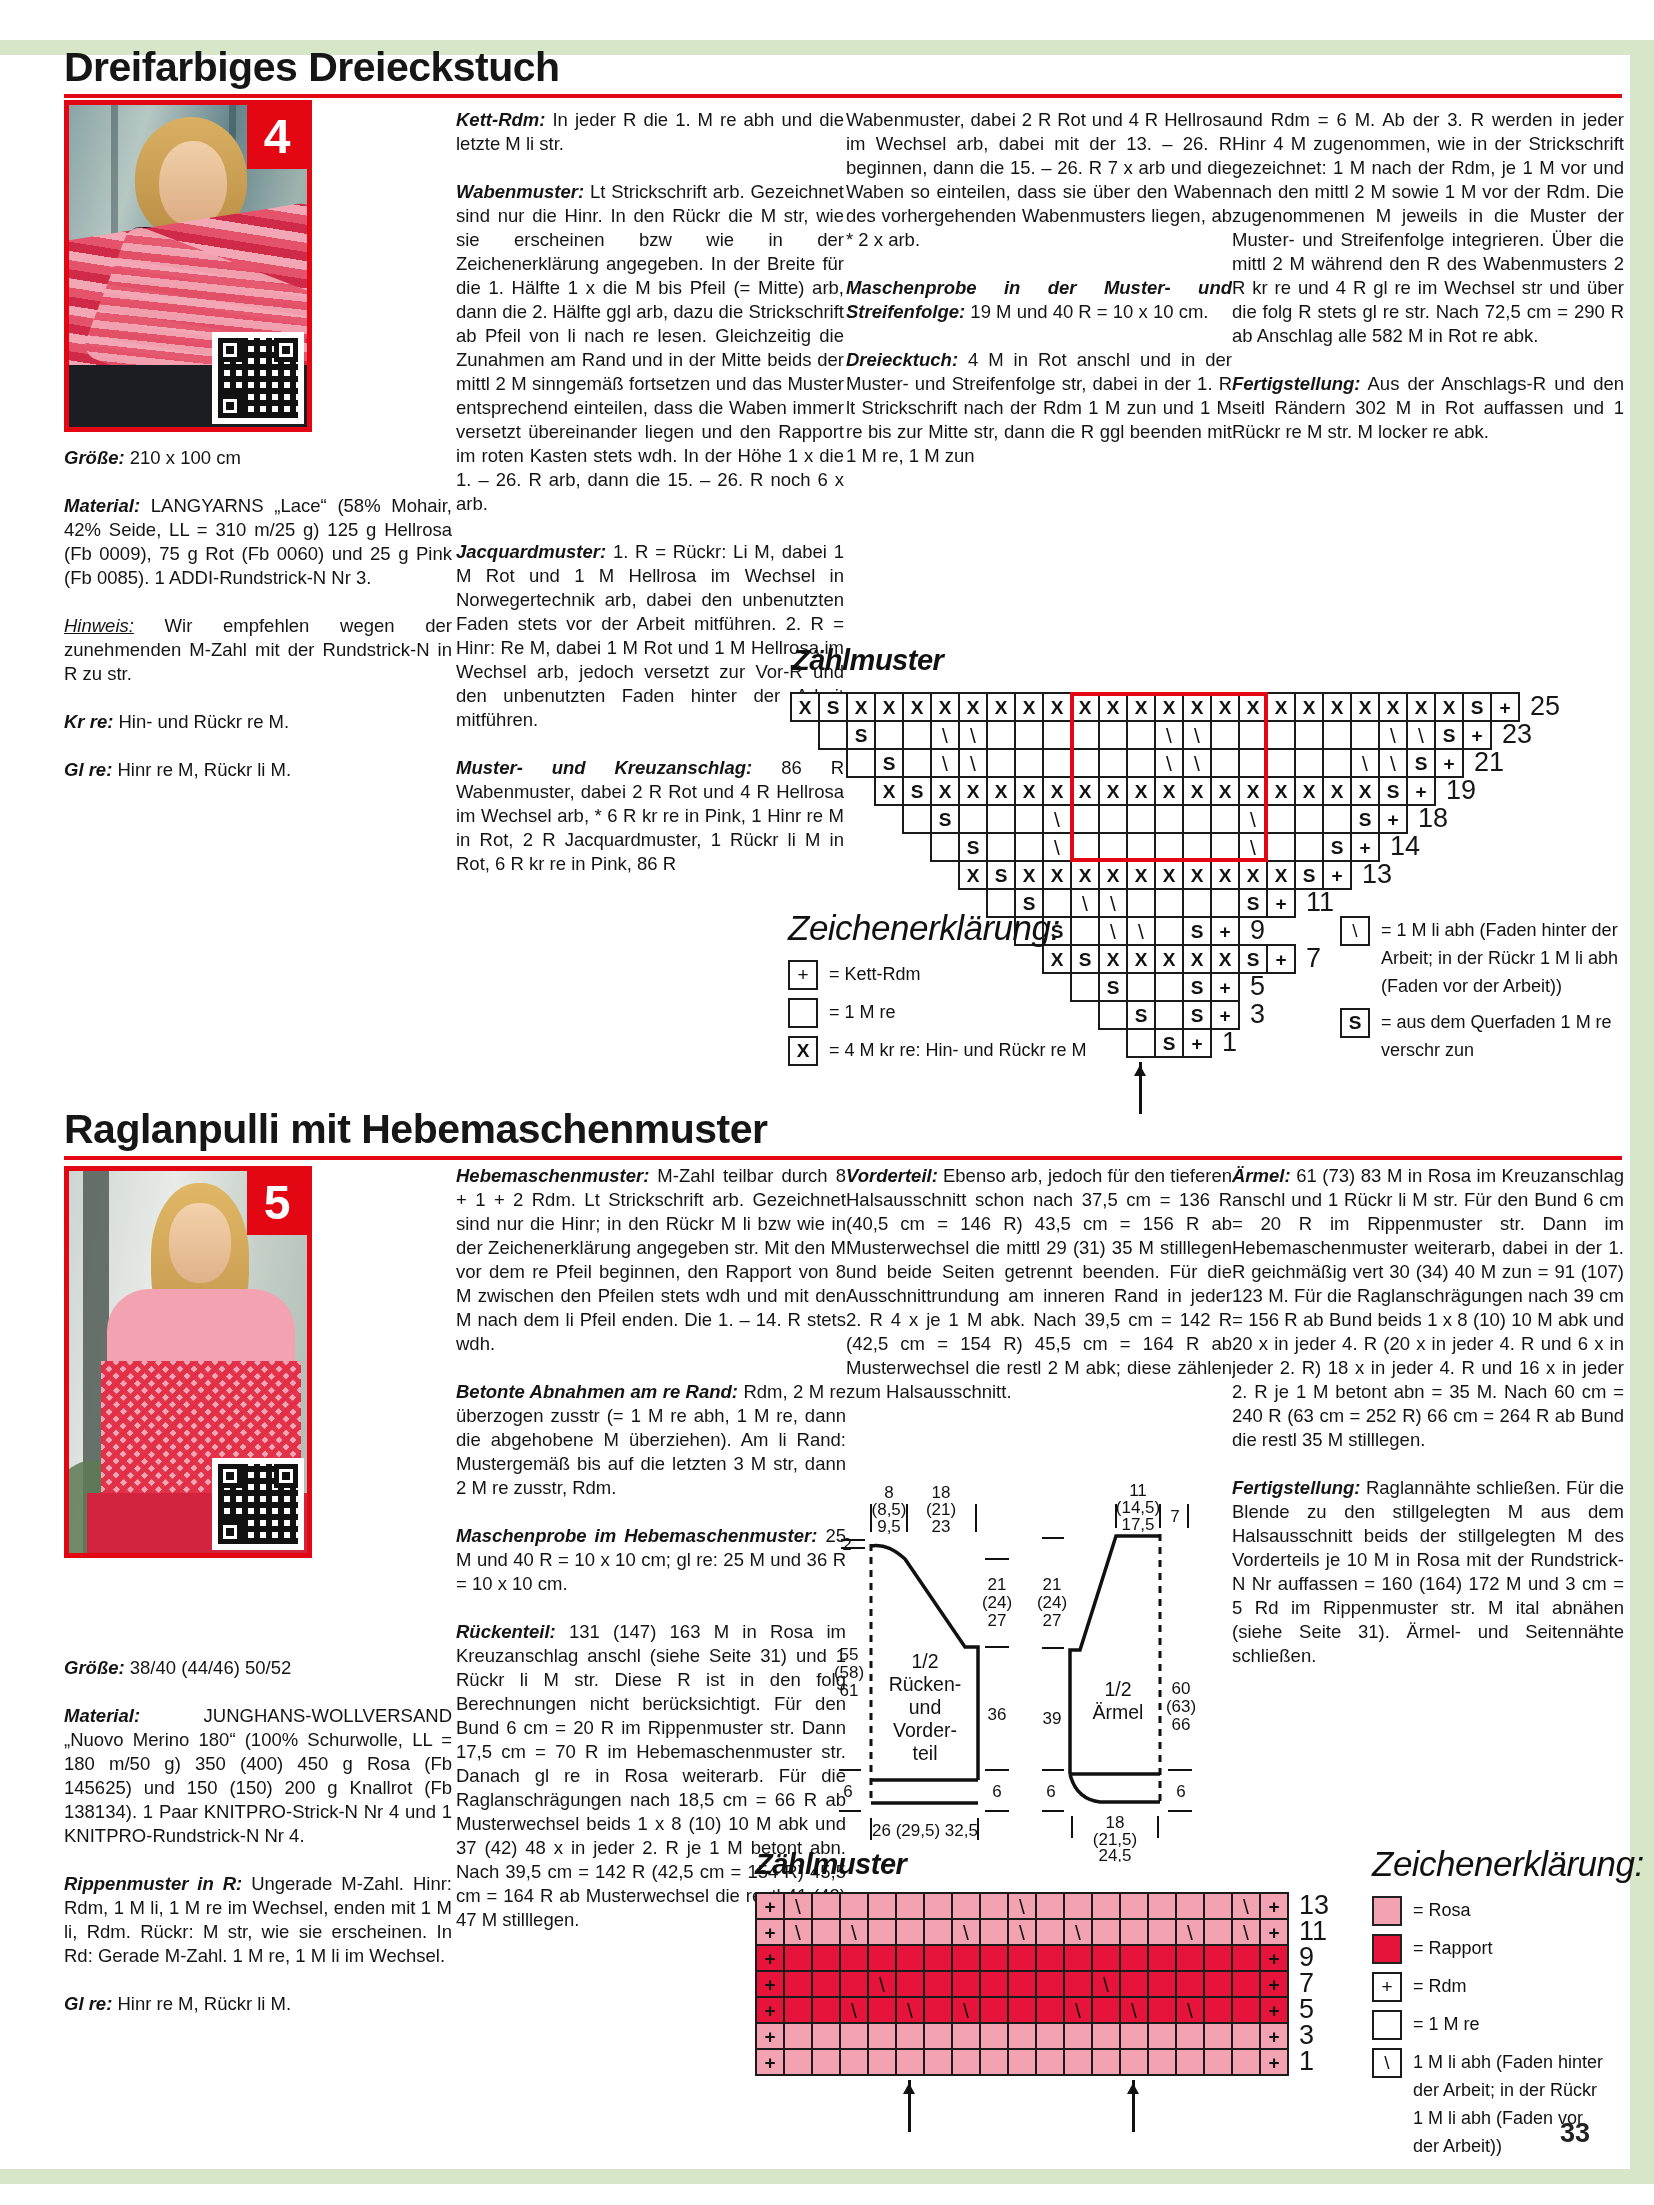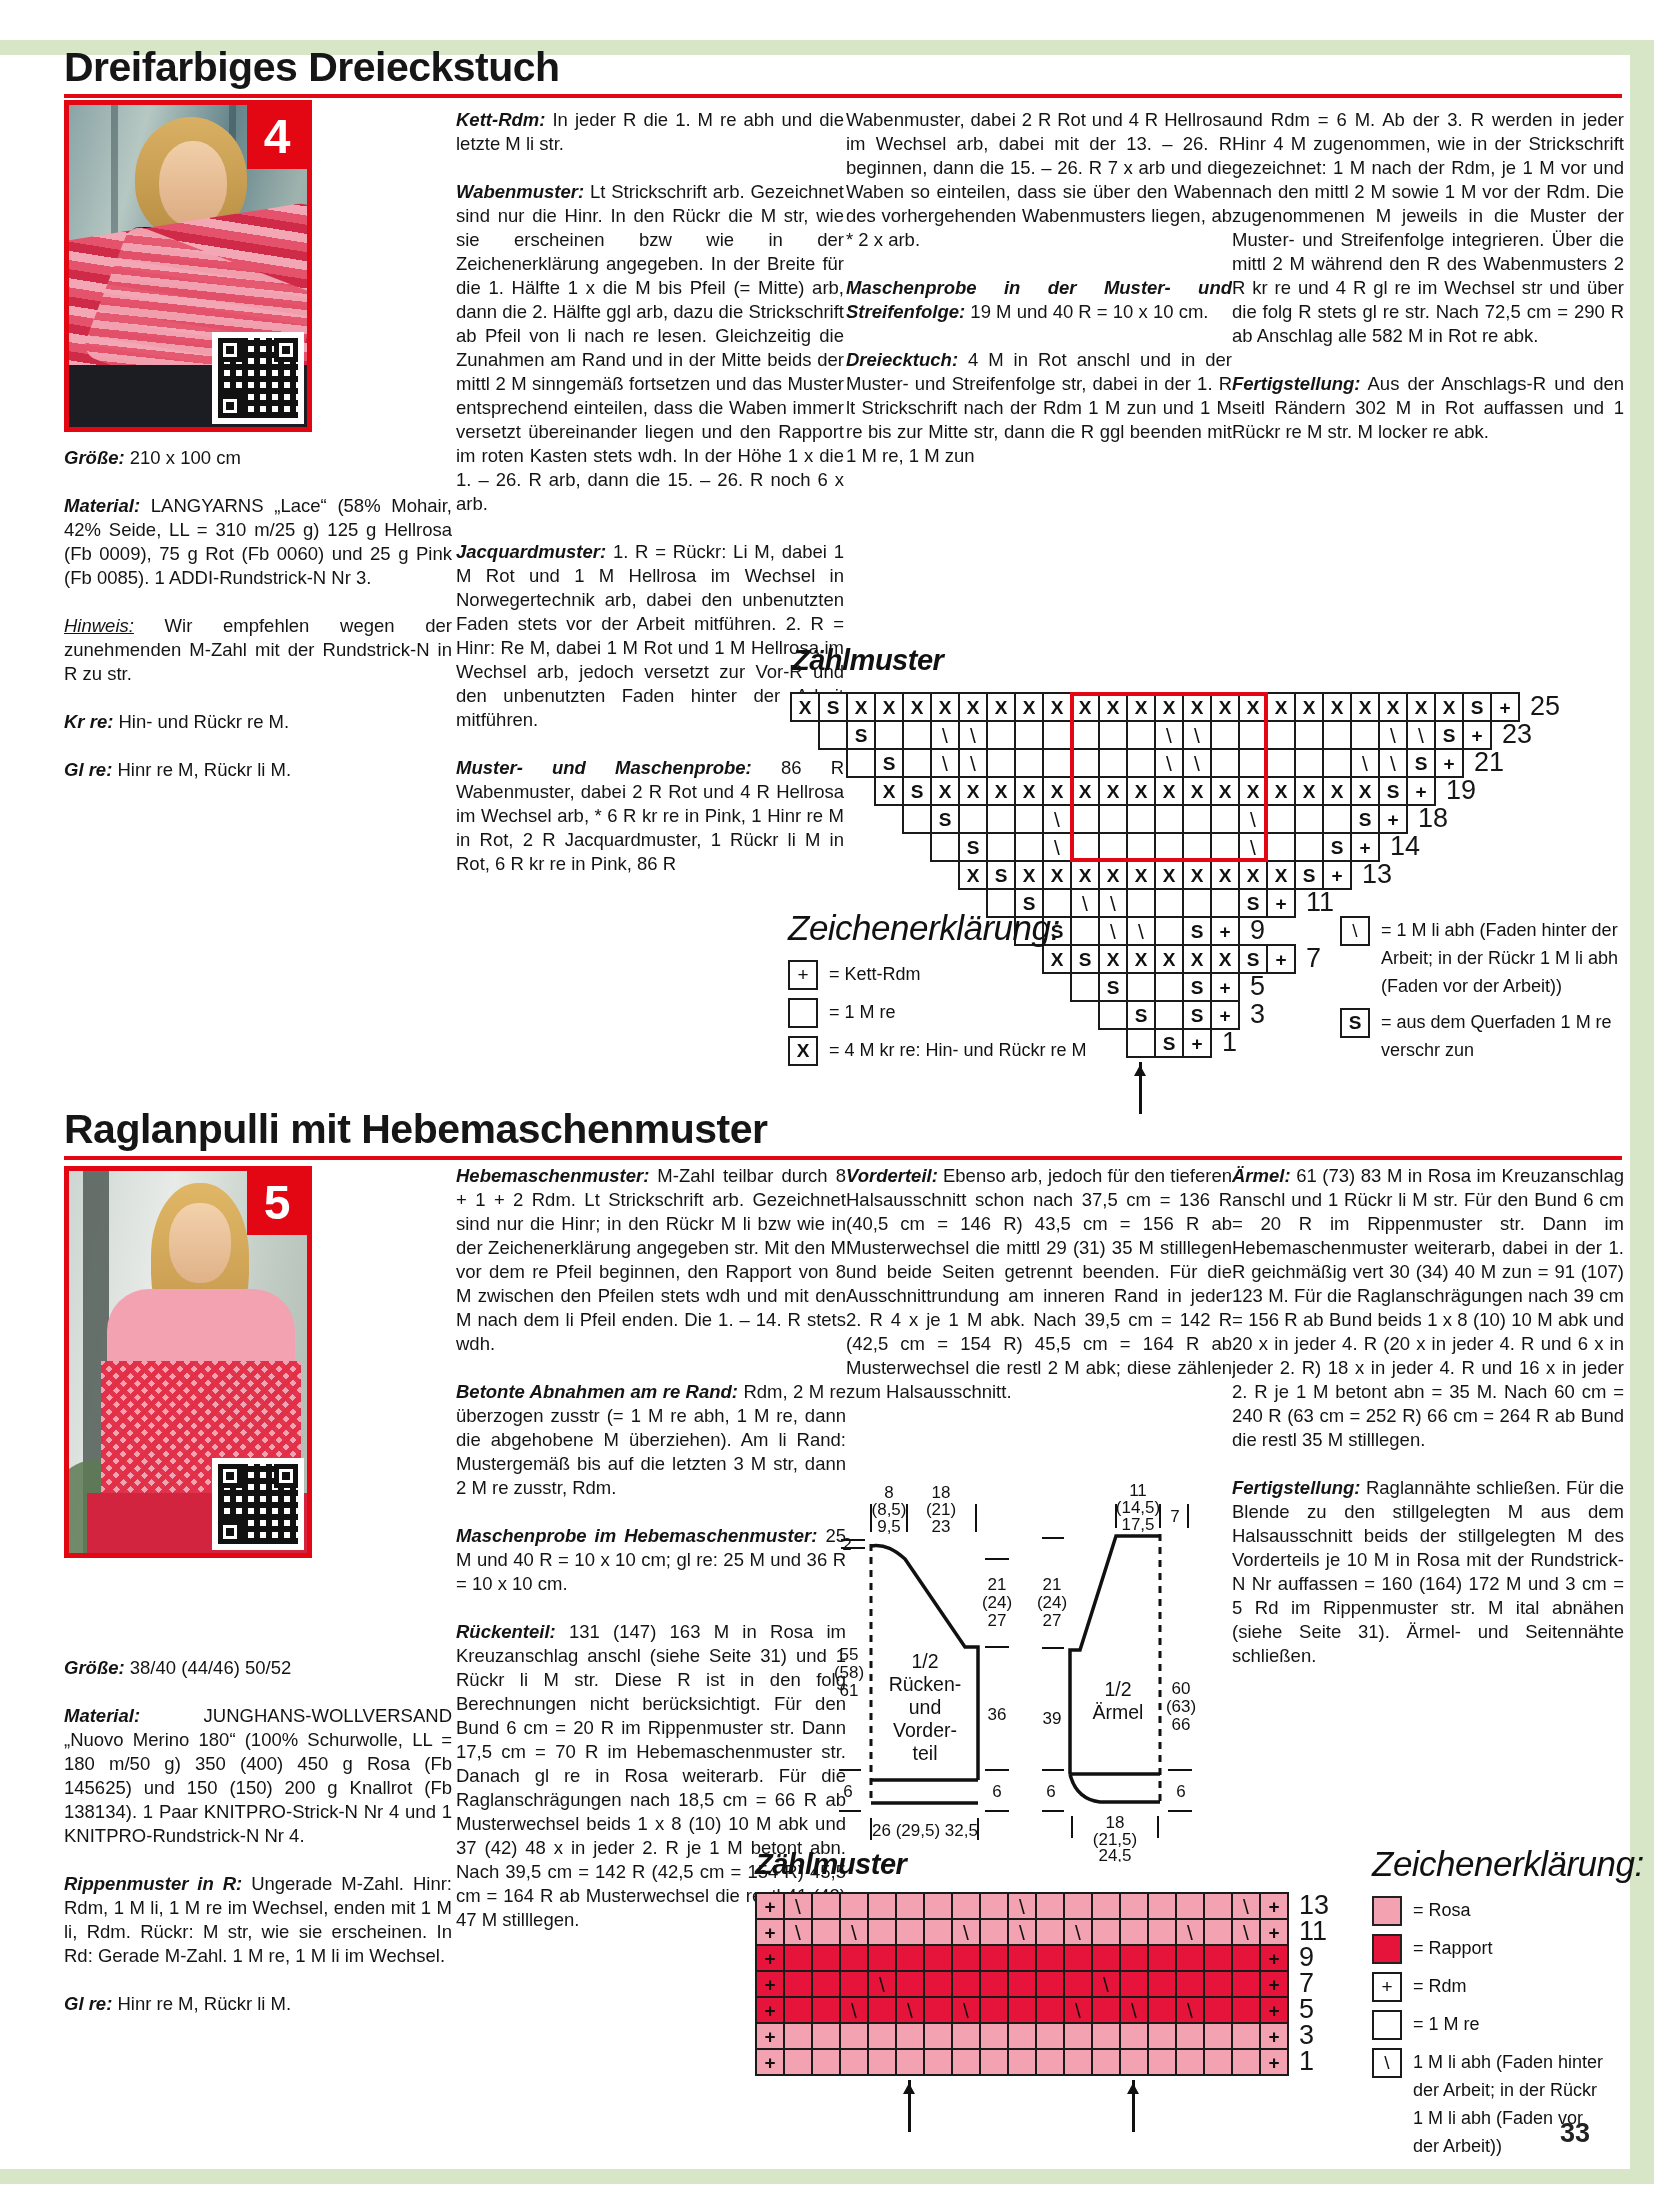--- a/index.html
+++ b/index.html
@@ -84,21 +84,21 @@
     <p class="para"><span class="lead">Größe:</span> 210 x 100 cm</p>
     <p class="para"><span class="lead">Material:</span> LANGYARNS „Lace“ (58% Mohair, 42% Seide, LL = 310 m/25 g) 125 g Hellrosa (Fb 0009), 75 g Rot (Fb 0060) und 25 g Pink (Fb 0085). 1 ADDI-Rundstrick-N Nr 3.</p>
     <p class="para"><span class="lead ul">Hinweis:</span> Wir empfehlen wegen der zunehmenden M-Zahl mit der Rundstrick-N in R zu str.</p>
     <p class="para"><span class="lead">Kr re:</span> Hin- und Rückr re M.</p>
     <p class="para"><span class="lead">Gl re:</span> Hinr re M, Rückr li M.</p>
   </div>
 <div class="col" style="left:456px;top:108px;width:388px;height:960px;">
     <p class="para"><span class="lead">Kett-Rdm:</span> In jeder R die 1. M re abh und die letzte M li str.</p>
     <p class="para"><span class="lead">Wabenmuster:</span> Lt Strickschrift arb. Gezeichnet sind nur die Hinr. In den Rückr die M str, wie sie erscheinen bzw wie in der Zeichenerklärung angegeben. In der Breite für die 1. Hälfte 1 x die M bis Pfeil (= Mitte) arb, dann die 2. Hälfte ggl arb, dazu die Strickschrift ab Pfeil von li nach re lesen. Gleichzeitig die Zunahmen am Rand und in der Mitte beids der mittl 2 M sinngemäß fortsetzen und das Muster entsprechend einteilen, dass die Waben immer versetzt übereinander liegen und den Rapport im roten Kasten stets wdh. In der Höhe 1 x die 1. – 26. R arb, dann die 15. – 26. R noch 6 x arb.</p>
     <p class="para"><span class="lead">Jacquardmuster:</span> 1. R = Rückr: Li M, dabei 1 M Rot und 1 M Hellrosa im Wechsel in Norwegertechnik arb, dabei den unbenutzten Faden stets vor der Arbeit mitführen. 2. R = Hinr: Re M, dabei 1 M Rot und 1 M Hellrosa im Wechsel arb, jedoch versetzt zur Vor-R und den unbenutzten Faden hinter der Arbeit mitführen.</p>
-    <p class="para"><span class="lead">Muster- und Maschenprobe:</span> 86 R Wabenmuster, dabei 2 R Rot und 4 R Hellrosa im Wechsel arb, * 6 R kr re in Pink, 1 Hinr re M in Rot, 2 R Jacquardmuster, 1 Rückr li M in Rot, 6 R kr re in Pink, 86 R</p>
+    <p class="para"><span class="lead">Muster- und Kreuzanschlag:</span> 86 R Wabenmuster, dabei 2 R Rot und 4 R Hellrosa im Wechsel arb, * 6 R kr re in Pink, 1 Hinr re M in Rot, 2 R Jacquardmuster, 1 Rückr li M in Rot, 6 R kr re in Pink, 86 R</p>
   </div>
 <div class="col" style="left:846px;top:108px;width:386px;height:530px;">
     <p class="para">Wabenmuster, dabei 2 R Rot und 4 R Hellrosa im Wechsel arb, dabei mit der 13. – 26. R beginnen, dann die 15. – 26. R 7 x arb und die Waben so einteilen, dass sie über den Waben des vorhergehenden Wabenmusters liegen, ab * 2 x arb.</p>
     <p class="para"><span class="lead">Maschenprobe in der Muster- und Streifenfolge:</span> 19 M und 40 R = 10 x 10 cm.</p>
     <p class="para"><span class="lead">Dreiecktuch:</span> 4 M in Rot anschl und in der Muster- und Streifenfolge str, dabei in der 1. R lt Strickschrift nach der Rdm 1 M zun und 1 M re bis zur Mitte str, dann die R ggl beenden mit 1 M re, 1 M zun</p>
   </div>
 <div class="col" style="left:1232px;top:108px;width:392px;height:530px;">
     <p class="para">und Rdm = 6 M. Ab der 3. R werden in jeder Hinr 4 M zugenommen, wie in der Strickschrift gezeichnet: 1 M nach der Rdm, je 1 M vor und nach den mittl 2 M sowie 1 M vor der Rdm. Die zugenommenen M jeweils in die Muster der Muster- und Streifenfolge integrieren. Über die mittl 2 M während den R des Wabenmusters 2 R kr re und 4 R gl re im Wechsel str und über die folg R stets gl re str. Nach 72,5 cm = 290 R ab Anschlag alle 582 M in Rot re abk.</p>
     <p class="para"><span class="lead">Fertigstellung:</span> Aus der Anschlags-R und den seitl Rändern 302 M in Rot auffassen und 1 Rückr re M str. M locker re abk.</p>
   </div>

